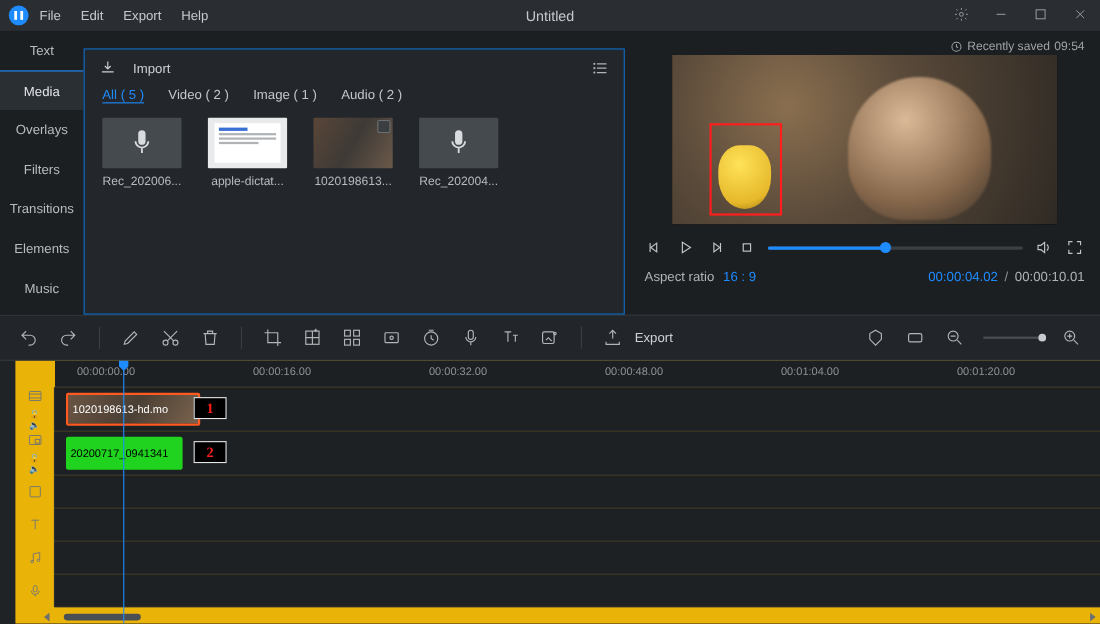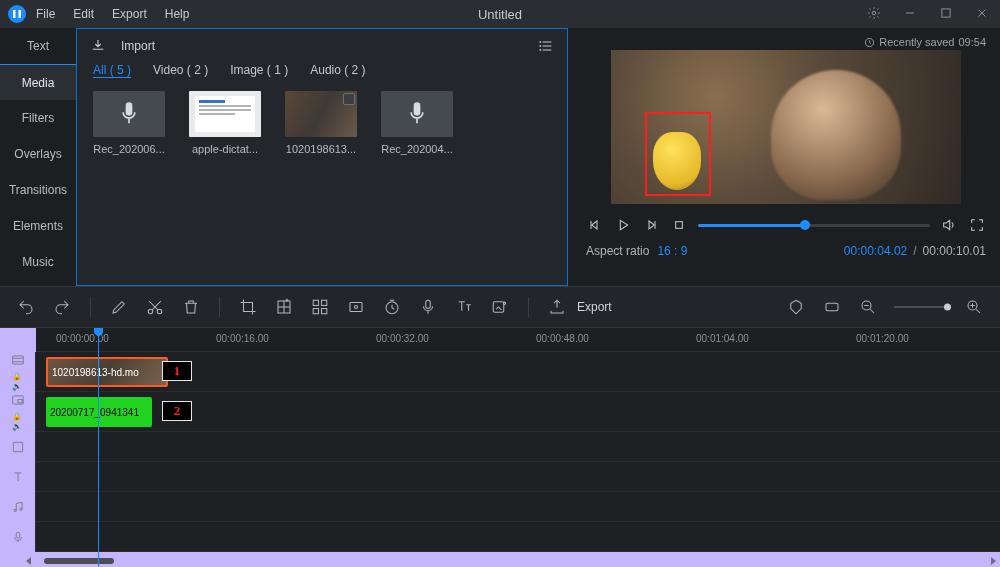--- a/index.html
+++ b/index.html
@@ -13,21 +13,21 @@
 .titlebar .title { position: absolute; left: 50%; transform: translateX(-50%); color: #c6c9cc; font-size: 13px; }
 .win-controls { margin-left: auto; display: flex; align-items: center; gap: 16px; color: #9aa0a4; }
 .win-controls > * { cursor: pointer; width: 20px; text-align: center; font-size: 14px; }
 .gear-icon svg, .min-icon svg, .max-icon svg, .close-icon svg { width: 14px; height: 14px; stroke: #9aa0a4; fill: none; stroke-width: 1.5; }
 
 
 .main-row { height: 258px; display: flex; background: #1c1f22; }
 .side-tabs { width: 76px; background: #1c1f22; }
 .side-tab { height: 36px; display: flex; align-items: center; justify-content: center; font-size: 12px; color: #b8bcbf; cursor: pointer; }
 .side-tab.active { background: #2a2f34; border-top: 1px solid #1e8cff; color: #e3e6e8; }
-.media-panel { flex: 0 0 492px; border: 1px solid #0d6fc9; background: #23272b; padding: 8px 12px; position: relative; }
+.media-panel { flex: 0 0 492px; border: 1px solid #0d6fc9; background: #23272b; padding: 8px 12px; position: relative; margin-top: 16px; }
 .import-row { display: flex; align-items: center; gap: 14px; margin-bottom: 8px; color: #cdd0d3; }
 .import-row .spacer { flex: 1; }
 .icon-btn { width: 18px; height: 18px; display: inline-flex; align-items: center; justify-content: center; color: #b0b4b7; cursor: pointer; }
 .filter-row { display: flex; gap: 22px; font-size: 12px; margin-bottom: 14px; padding-left: 4px; }
 .filter-item { cursor: pointer; color: #c3c7ca; }
 .filter-item.active { color: #1e8cff; text-decoration: underline; text-underline-offset: 3px; }
 .thumb-grid { display: flex; gap: 24px; flex-wrap: wrap; padding-left: 4px; }
 .thumb { width: 72px; text-align: center; cursor: pointer; }
 .thumb .img { width: 72px; height: 46px; border-radius: 1px; background: #3a3f44; position: relative; margin-bottom: 6px; display: flex; align-items: center; justify-content: center; }
 .thumb .img .badge { position: absolute; top: 2px; right: 2px; width: 12px; height: 12px; background: #3b3f42; border: 1px solid #6c7073; border-radius: 2px; }
@@ -65,21 +65,21 @@
 .toolbar { height: 42px; border-top: 1px solid #33383c; border-bottom: 1px solid #33383c; display: flex; align-items: center; padding: 0 16px; gap: 16px; background: #22262a; }
 .toolbar .grp-sep { width: 1px; height: 20px; background: #3a3f43; margin: 0 2px; }
 .tb-icon { width: 20px; height: 20px; display: inline-flex; align-items: center; justify-content: center; cursor: pointer; color: #b2b6b9; }
 .toolbar .tb-icon svg { width: 18px; height: 18px; stroke: #b2b6b9; fill: none; stroke-width: 1.4; }
 .toolbar .export-label { font-size: 12px; color: #cfd2d5; margin-left: -6px; }
 .toolbar .spacer { flex: 1; }
 .zoom-track { width: 54px; height: 2px; background: #4a4f53; position: relative; }
 .zoom-thumb { position: absolute; right: -3px; top: 50%; transform: translateY(-50%); width: 7px; height: 7px; border-radius: 50%; background: #c9cccf; }
 
 
-.timeline-area { position: relative; height: 239px; background: #c4b5fd; overflow: hidden; }
+.timeline-area { position: relative; height: 239px; background: #eab308; overflow: hidden; margin-left: 14px; }
 .ruler { height: 24px; background: #1d2023; position: relative; margin-left: 36px; border-bottom: 1px solid #2c3034; }
 .ruler .marks { position: absolute; left: 10px; right: 0; top: 0; bottom: 0; }
 .ruler .tlabel { position: absolute; top: 5px; font-size: 10px; color: #8d9194; }
 .playhead { position: absolute; top: 0; left: 98px; width: 1px; height: 100%; background: #1e8cff; z-index: 5; pointer-events: none; }
 .playhead-head { position: absolute; top: -1px; left: 94px; width: 9px; height: 10px; background: #1e8cff; clip-path: polygon(0 0, 100% 0, 100% 60%, 50% 100%, 0 60%); z-index: 6; }
 
 .tracks { position: absolute; left: 0; right: 0; top: 24px; bottom: 14px; }
 .track-row { height: 40px; display: flex; align-items: stretch; position: relative; }
 .track-row.short { height: 30px; }
 .track-head { width: 36px; border-right: 1px solid #2b2f32; display: flex; flex-direction: column; align-items: center; justify-content: center; gap: 6px; color: #6f7477; font-size: 10px; }
@@ -134,22 +134,22 @@
           <line x1="6" y1="6" x2="18" y2="18"></line>
           <line x1="18" y1="6" x2="6" y2="18"></line>
         </svg></span>
   </div>
 </div>
 
 <div class="main-row">
   <div class="side-tabs">
     <div class="side-tab">Text</div>
     <div class="side-tab active">Media</div>
+    <div class="side-tab">Overlays</div>
     <div class="side-tab">Filters</div>
-    <div class="side-tab">Overlays</div>
     <div class="side-tab">Transitions</div>
     <div class="side-tab">Elements</div>
     <div class="side-tab">Music</div>
   </div>
 
   <div class="media-panel">
     <div class="import-row">
       <span class="icon-btn">
           <svg viewBox="0 0 24 24" width="16" height="16" stroke="#cdd0d3" fill="none" stroke-width="1.6">
             <path d="M12 3v10M8 9l4 4 4-4M4 17h16"></path>

